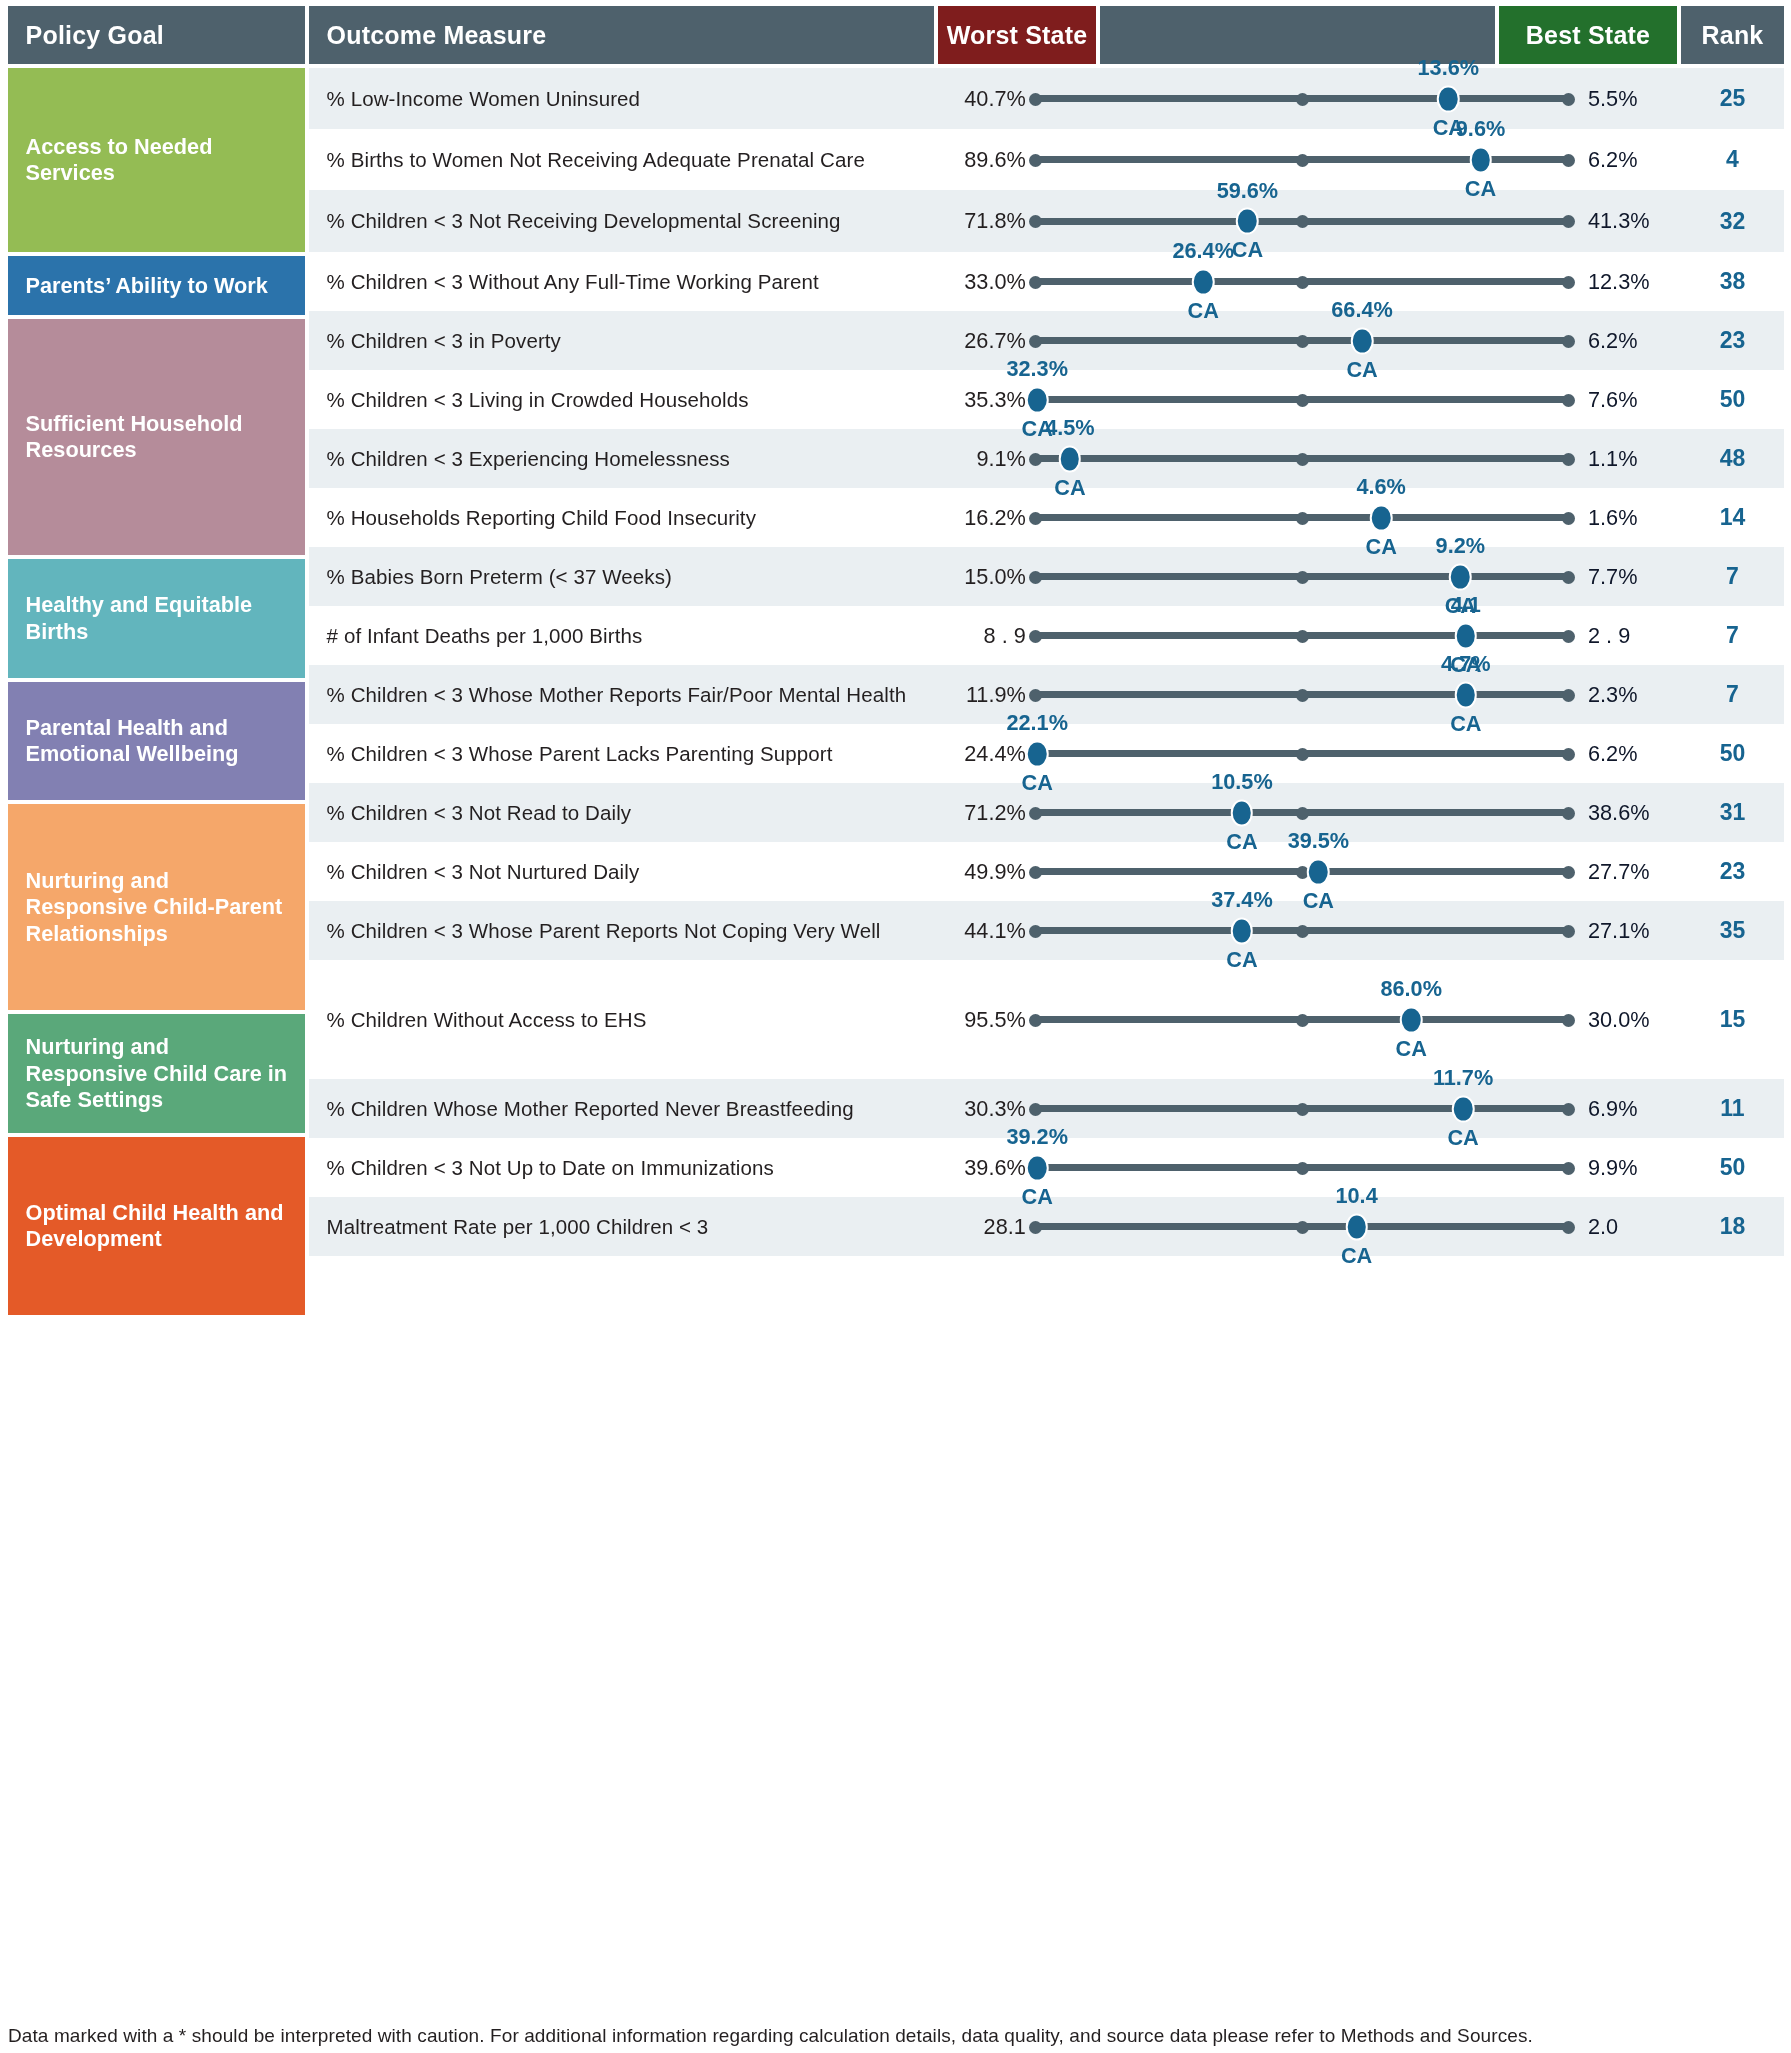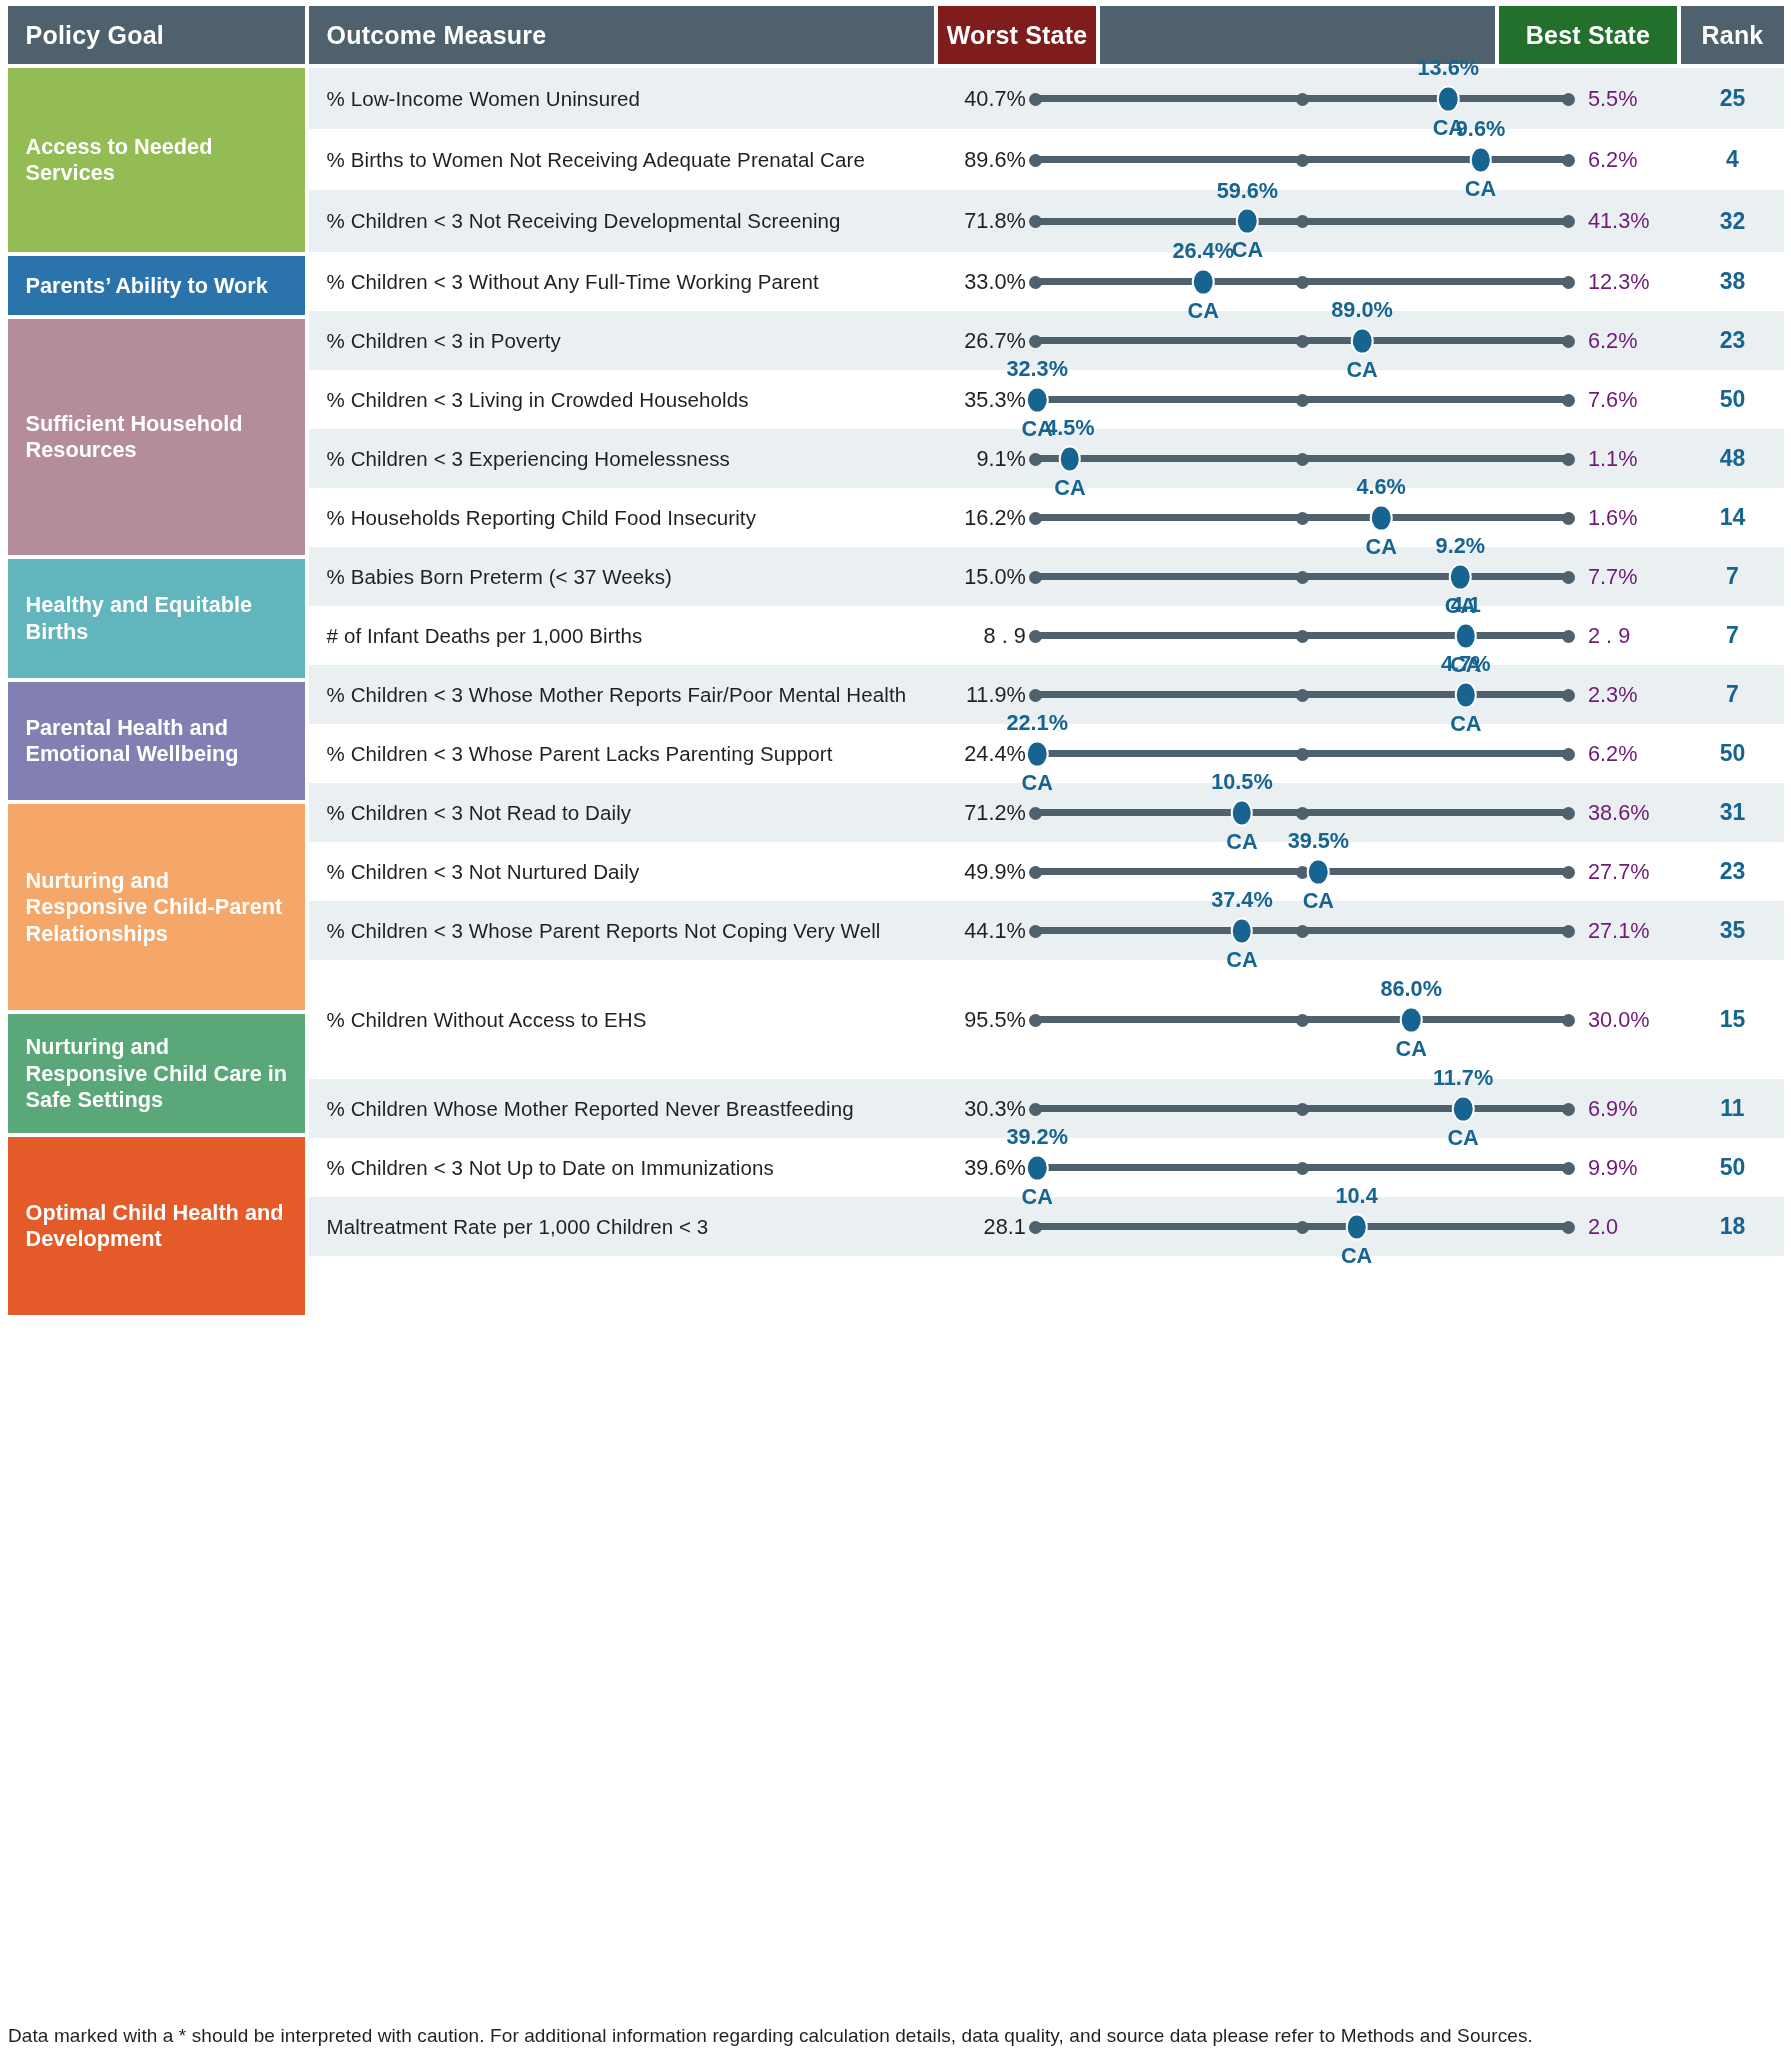--- a/index.html
+++ b/index.html
@@ -146,21 +146,21 @@
     color: #176490;
     font-size: 21.7px;
     font-weight: 700;
     white-space: nowrap;
   }
 
   .best-val {
     flex: 0 0 106px;
     text-align: left;
     font-size: 21.7px;
-    color: #701a75;
+    color: #0f172a;
     padding-left: 13px;
   }
   .rank-val {
     flex: 0 0 103px;
     text-align: center;
     font-size: 23px;
     color: #176490;
     font-weight: 700;
   }
 
@@ -286,21 +286,21 @@
         </div>
         <div class="row alt" style="height: 59px;">
           <div class="measure">% Children &lt; 3 in Poverty</div>
           <div class="worst-val">26.7%</div>
           <div class="track-wrap">
             <div class="track-inner">
               <div class="track-line"></div>
               <div class="cap left"></div>
               <div class="cap right"></div>
               <div class="mid-dot"></div>
-              <div class="ca-value" style="left: 61%;">89.0%</div>
+              <div class="ca-value" style="left: 61%;">66.4%</div>
               <div class="ca-marker" style="left: 61%;"></div>
               <div class="ca-label" style="left: 61%;">CA</div>
             </div>
           </div>
           <div class="best-val">6.2%</div>
           <div class="rank-val">23</div>
         </div>
         <div class="row" style="height: 59px;">
           <div class="measure">% Children &lt; 3 Living in Crowded Households</div>
           <div class="worst-val">35.3%</div>

